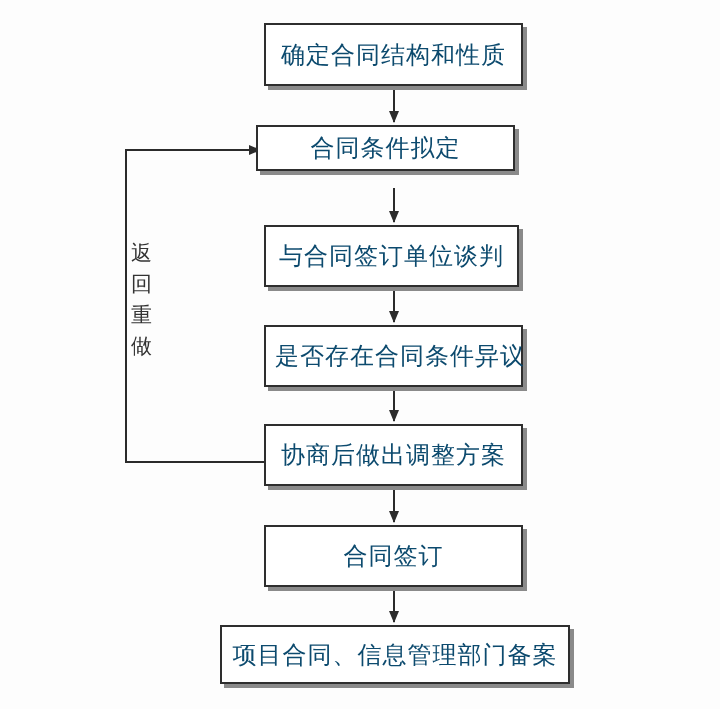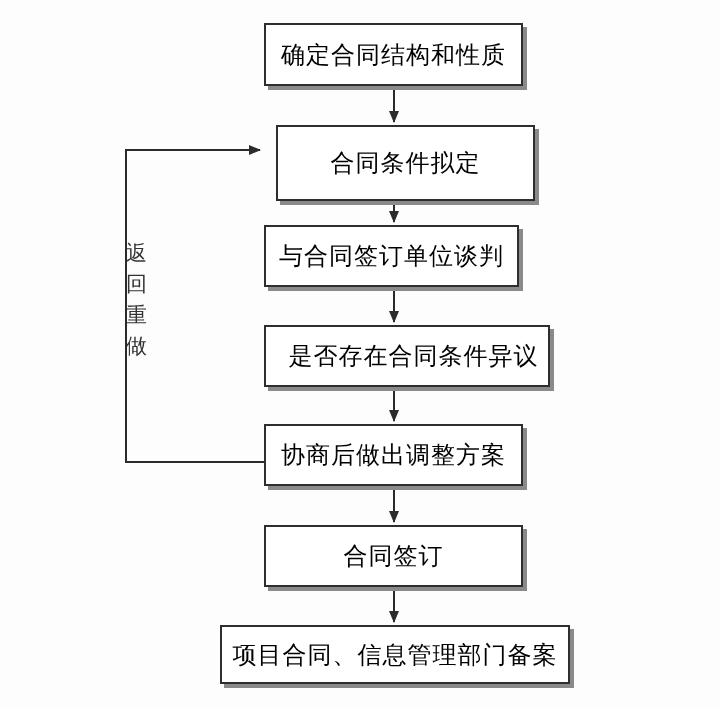--- a/index.html
+++ b/index.html
@@ -29,41 +29,41 @@
   .node {
     position: absolute;
     box-sizing: border-box;
     background: #ffffff;
     border: 2px solid #2e2e2e;
     box-shadow: 4px 4px 0 #8a8a8a;
     display: flex;
     align-items: center;
     justify-content: center;
     font-size: 24px;
-    color: #000000;
+    color: #0c4a6e;
     letter-spacing: 1px;
     white-space: nowrap;
   }
   .node-1 { left: 264px; top:  23px; width: 259px; height: 63px; }
-  .node-2 { left: 276px; top: 125px; width: 259px; height: 76px; }
+  .node-2 { left: 256px; top: 125px; width: 259px; height: 46px; }
   .node-3 { left: 264px; top: 225px; width: 255px; height: 62px; }
-  .node-4 { left: 264px; top: 325px; width: 286px; height: 62px; padding-left: 13px; }
+  .node-4 { left: 264px; top: 325px; width: 259px; height: 62px; padding-left: 13px; }
   .node-5 { left: 264px; top: 424px; width: 259px; height: 62px; }
   .node-6 { left: 264px; top: 525px; width: 259px; height: 62px; }
   .node-7 { left: 220px; top: 625px; width: 350px; height: 59px; }
   .loop-label {
     position: absolute;
     left: 126px;
     top: 238px;
     width: 26px;
     font-size: 21px;
     line-height: 31px;
     color: #333333;
     word-break: break-all;
-    text-align: left;
+    text-align: right;
   }
 </style>
 </head>
 <body>
 
 <div class="canvas">
 
   <svg class="connector-layer" viewBox="0 0 720 709" xmlns="http://www.w3.org/2000/svg">
     <defs>
       <marker id="arrowhead" markerUnits="userSpaceOnUse" markerWidth="12" markerHeight="10" refX="11" refY="5" orient="auto">

